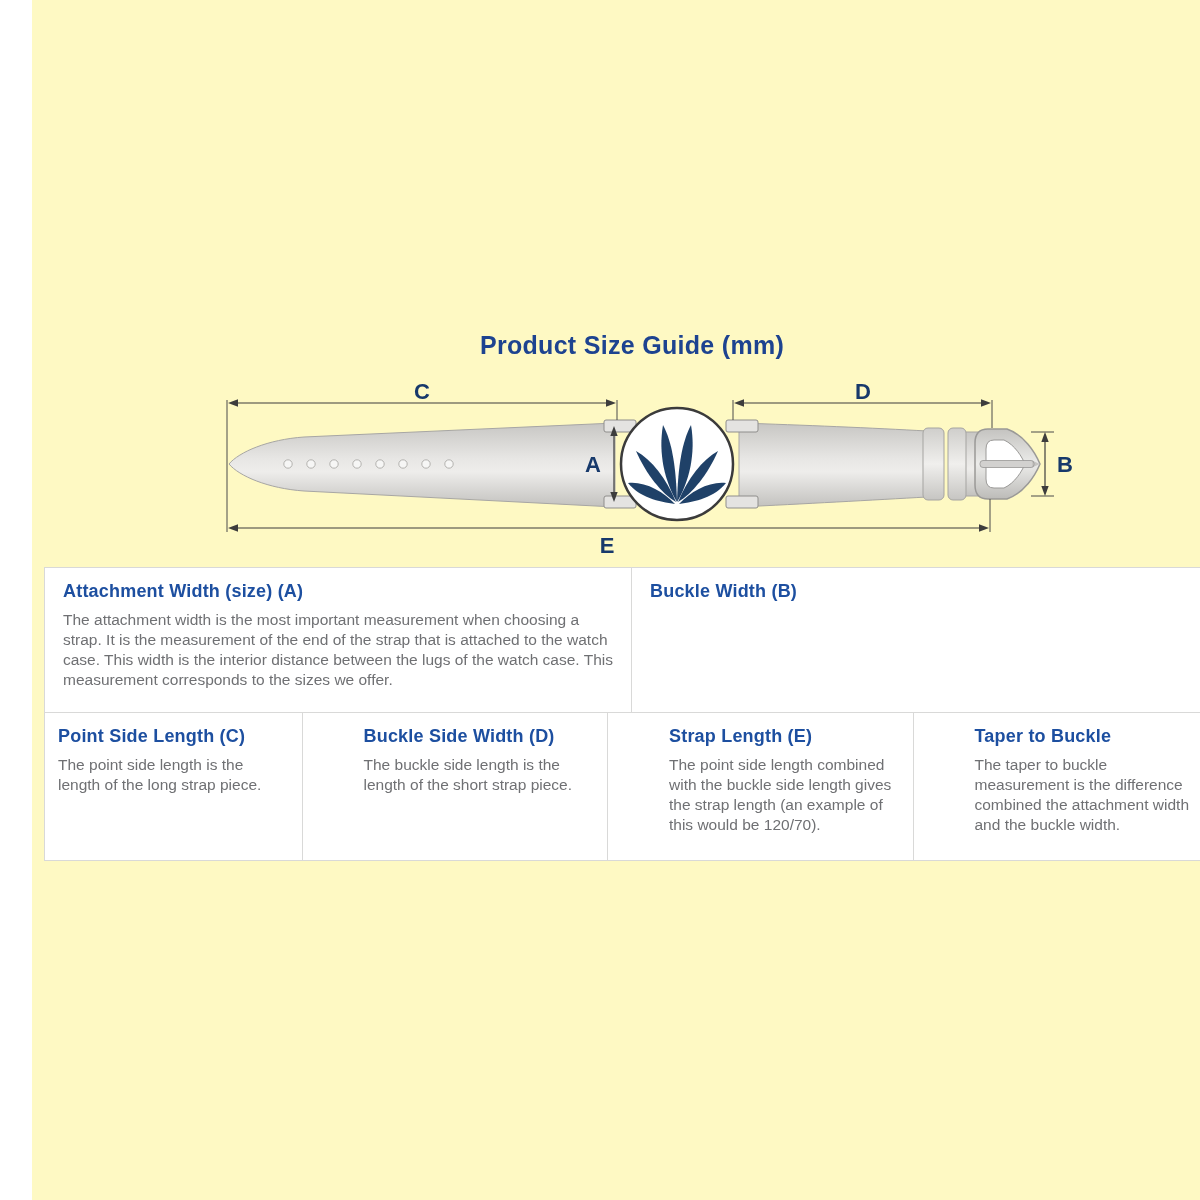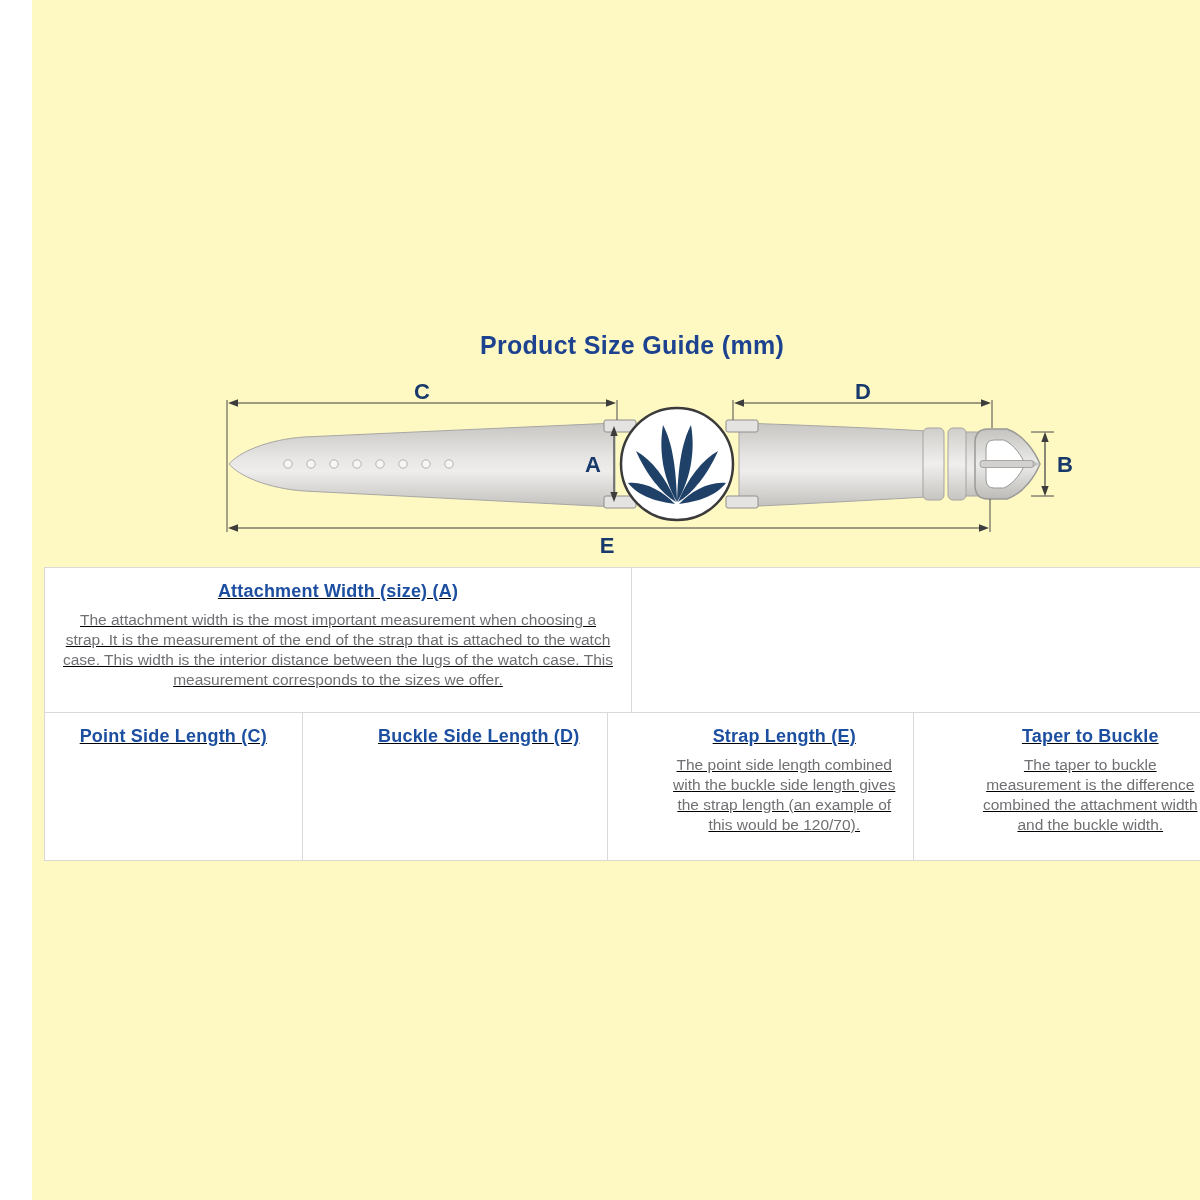--- a/index.html
+++ b/index.html
@@ -18,23 +18,22 @@
     fill:#17396b;font-size:22px;text-anchor:middle;
   }
   .size-table{
     position:absolute;top:567px;left:12px;width:1176px;
     border:1px solid #d9d9d8;box-sizing:border-box;background:#ffffff;
   }
   .trow{display:grid;}
   .trow.r1{grid-template-columns:1fr 1fr;border-bottom:1px solid #d9d9d8;}
   .trow.r2{grid-template-columns:1fr 1fr 1fr 1fr;gap:48px;}
   .cell{
-    border-right:1px solid #d9d9d8;box-sizing:border-box;text-align:center;
+    border-right:1px solid #d9d9d8;box-sizing:border-box;
     padding:13px 18px 8px;
-    text-decoration:underline;
   }
   .cell:last-child{border-right:none;}
   .trow.r1 .cell{height:144px;}
   .trow.r2 .cell{height:147px;padding-left:13px;padding-right:13px;}
   .cell h3{
     margin:0 0 8px;font-size:18px;font-weight:bold;color:#1d4fa0;letter-spacing:0.2px;
   }
   .cell p{
     margin:0;font-size:15.5px;line-height:20px;color:#6f7073;
   }
@@ -162,28 +161,31 @@
     <text x="575" y="183">E</text>
   </svg>
 
   <div class="size-table">
     <div class="trow r1">
       <div class="cell">
         <h3>Attachment Width (size) (A)</h3>
         <p>The attachment width is the most important measurement when choosing a strap. It is the measurement of the end of the strap that is attached to the watch case. This width is the interior distance between the lugs of the watch case. This measurement corresponds to the sizes we offer.</p>
       </div>
       <div class="cell">
+        <h3>Buckle Width (B)</h3>
       </div>
     </div>
     <div class="trow r2">
       <div class="cell">
         <h3>Point Side Length (C)</h3>
+        <p>The point side length is the length of the long strap piece.</p>
       </div>
       <div class="cell">
-        <h3>Buckle Side Length (D)</h3>
+        <h3>Buckle Side Width (D)</h3>
+        <p>The buckle side length is the length of the short strap piece.</p>
       </div>
       <div class="cell">
         <h3>Strap Length (E)</h3>
         <p>The point side length combined with the buckle side length gives the strap length (an example of this would be 120/70).</p>
       </div>
       <div class="cell">
         <h3>Taper to Buckle</h3>
         <p>The taper to buckle measurement is the difference combined the attachment width and the buckle width.</p>
       </div>
     </div>

